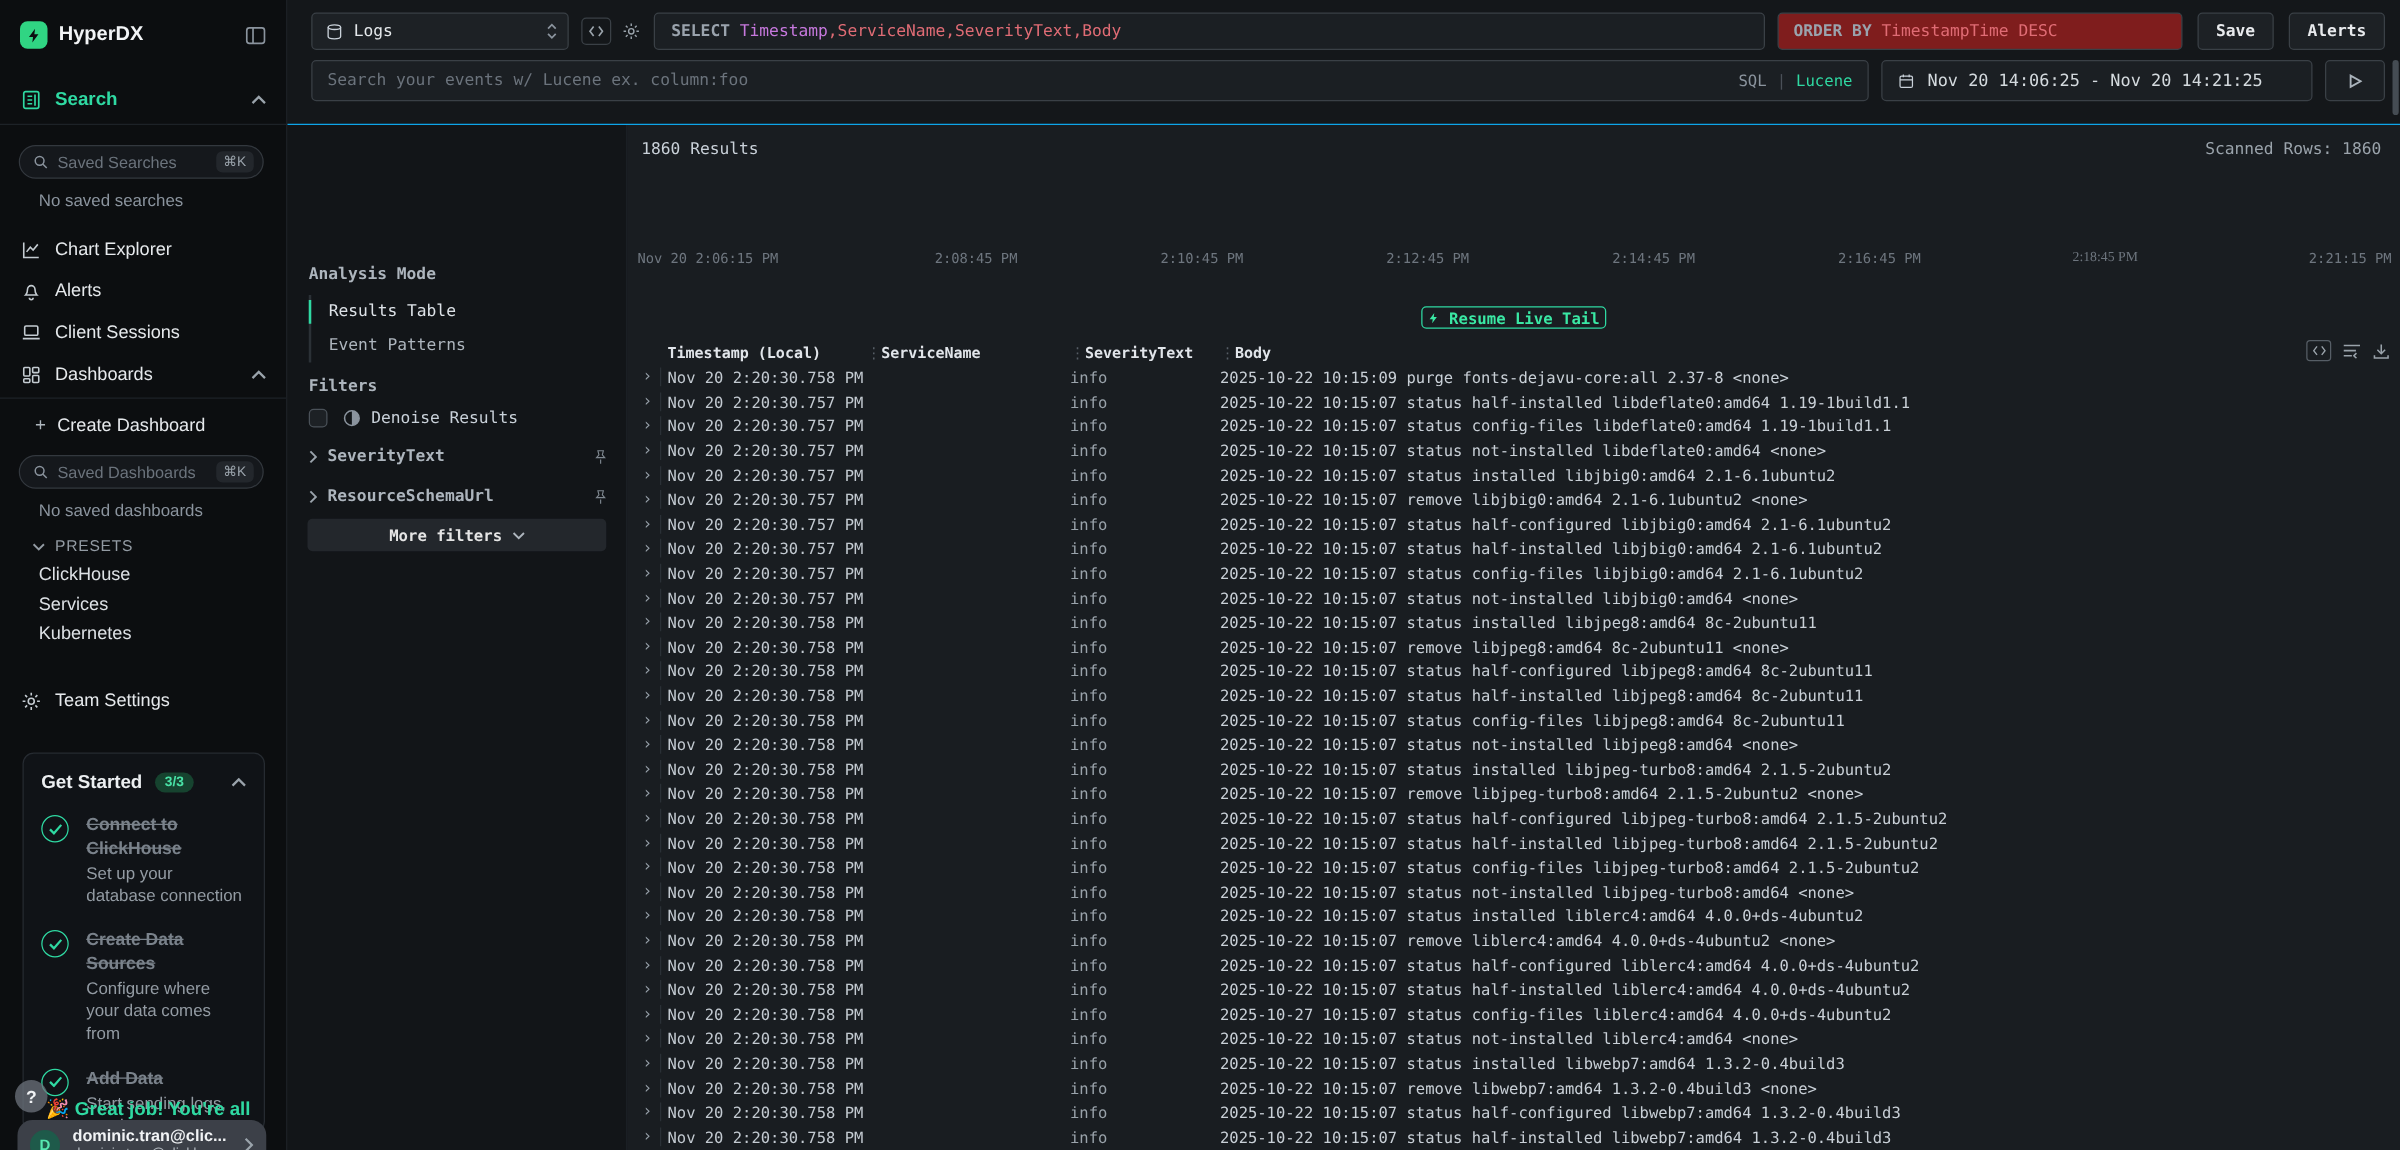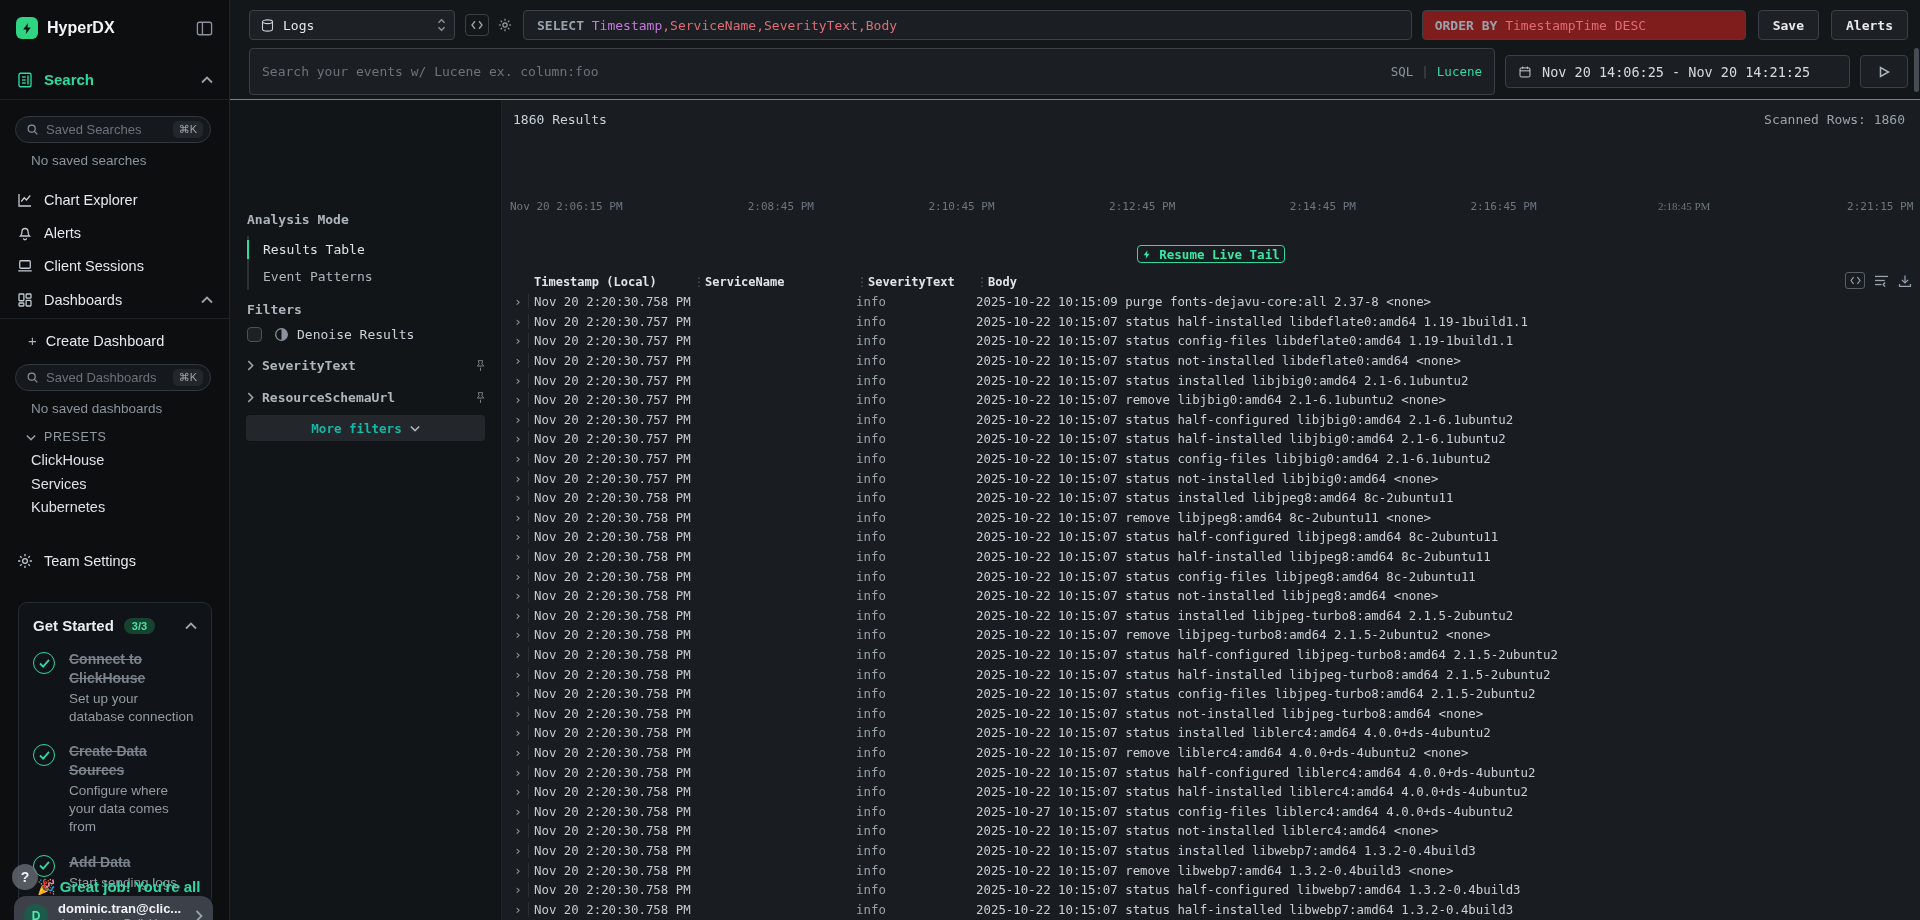--- a/index.html
+++ b/index.html
@@ -54,21 +54,21 @@
   .src-select{width:206px;padding:0 8px 0 10px;cursor:pointer}
   .src-select .src-lab{font-family:"DejaVu Sans Mono",monospace;font-size:13px;color:#e3e7ea;margin-left:8px;flex:1}
   .mini-btn{width:24px;height:22px;border:1px solid #3a4046;border-radius:4px;background:transparent;color:#9aa3ab;display:flex;align-items:center;justify-content:center;margin-left:10px;cursor:pointer}
   .gear-plain{margin-left:8px}
   .query-input{flex:1;margin-left:10px;padding:0 13px;font-family:"DejaVu Sans Mono",monospace;font-size:13px;white-space:pre;cursor:text;background:#1b1f23}
   .kw{color:#9aa3ad;font-weight:bold}
   .tok-purple{color:#c678dd}
   .tok-red{color:#e06c75}
   .orderby{width:324px;margin-left:10px;padding:0 12px;font-family:"DejaVu Sans Mono",monospace;font-size:13px;white-space:pre;cursor:text;background:#7f1d1d}
   .tb-btn{height:30px;border:1px solid #3a4046;background:#1d2125;border-radius:4px;color:#e8eaed;font-family:"DejaVu Sans Mono",monospace;font-weight:bold;font-size:13px;padding:0 14px;margin-left:12px;cursor:pointer}
-  .search-input{flex:1;height:47px;padding:0 12px;cursor:text;background:#1b1f23}
+  .search-input{flex:1;height:33px;padding:0 12px;cursor:text;background:#1b1f23}
   .search-input .ph{color:#6b737c;font-family:"DejaVu Sans Mono",monospace;font-size:13px;flex:1}
   .lang-toggle{font-family:"DejaVu Sans Mono",monospace;font-size:12.5px;display:flex;gap:8px;align-items:center}
   .lang-sql{color:#8b949e;cursor:pointer}
   .lang-sep{color:#4a5058}
   .lang-lucene{color:#2fd9a2;cursor:pointer}
   .date-range{width:345px;margin-left:10px;height:33px;padding:0 12px;cursor:pointer;background:#1b1f23}
   .date-range .dr-text{font-family:"DejaVu Sans Mono",monospace;font-size:13.5px;color:#d4dade;margin-left:10px}
   .run-btn{width:48px;height:33px;margin-left:10px;border:1px solid #3a4046;background:#1b1f23;border-radius:4px;color:#aab3bb;display:flex;align-items:center;justify-content:center;cursor:pointer}
   .page-scrollthumb{position:absolute;right:1px;top:48px;width:5px;height:44px;border-radius:3px;background:#454c53}
 
@@ -81,21 +81,21 @@
   .mode-item.active{color:#dde2e7}
   .mode-item.active::before{content:"";position:absolute;left:-2px;top:4px;bottom:4px;width:2px;background:#2fd9a2}
   .denoise-row{position:absolute;left:17px;top:227px;display:flex;align-items:center;cursor:pointer}
   .checkbox{width:15px;height:15px;border:1px solid #4a5158;border-radius:4px;background:#1d2125}
   .denoise-ico{color:#8b949e;margin:0 8px 0 12px}
   .denoise-lab{font-size:13px;color:#c9d1d9}
   .fgroup{position:absolute;left:17px;right:14px;display:flex;align-items:center;cursor:pointer}
   .fgroup .chev{color:#9aa3ab;margin-right:8px}
   .fgroup .fg-lab{font-weight:bold;font-size:13px;color:#adb5bd;flex:1}
   .pin{color:#7e878f}
-  .more-filters{position:absolute;left:16px;right:16px;top:315px;height:26px;background:#23272c;border:none;border-radius:4px;color:#14b8a6;font-family:"DejaVu Sans Mono",monospace;font-weight:bold;font-size:12.5px;display:flex;align-items:center;justify-content:center;gap:8px;cursor:pointer}
+  .more-filters{position:absolute;left:16px;right:16px;top:315px;height:26px;background:#23272c;border:none;border-radius:4px;color:#e5e5e5;font-family:"DejaVu Sans Mono",monospace;font-weight:bold;font-size:12.5px;display:flex;align-items:center;justify-content:center;gap:8px;cursor:pointer}
 
   
   .results{flex:1;position:relative;background:#191d21;font-family:"DejaVu Sans Mono",monospace;overflow:hidden}
   .res-head{position:absolute;left:11px;right:15px;top:12px;display:flex;font-size:13px}
   .res-count{color:#c9d1d9}
   .res-scanned{margin-left:auto;color:#9aa3ab}
   .chart{position:absolute;left:53px;right:10px;top:44px;height:52px;border-left:1px solid #4a5056;border-bottom:1px solid #4a5056}
   .ytick{position:absolute;right:calc(100% + 6px);font-size:11px;color:#6e767f;line-height:1}
   .ytick.top{top:-4px}
   .ytick.bottom{bottom:-4px}

